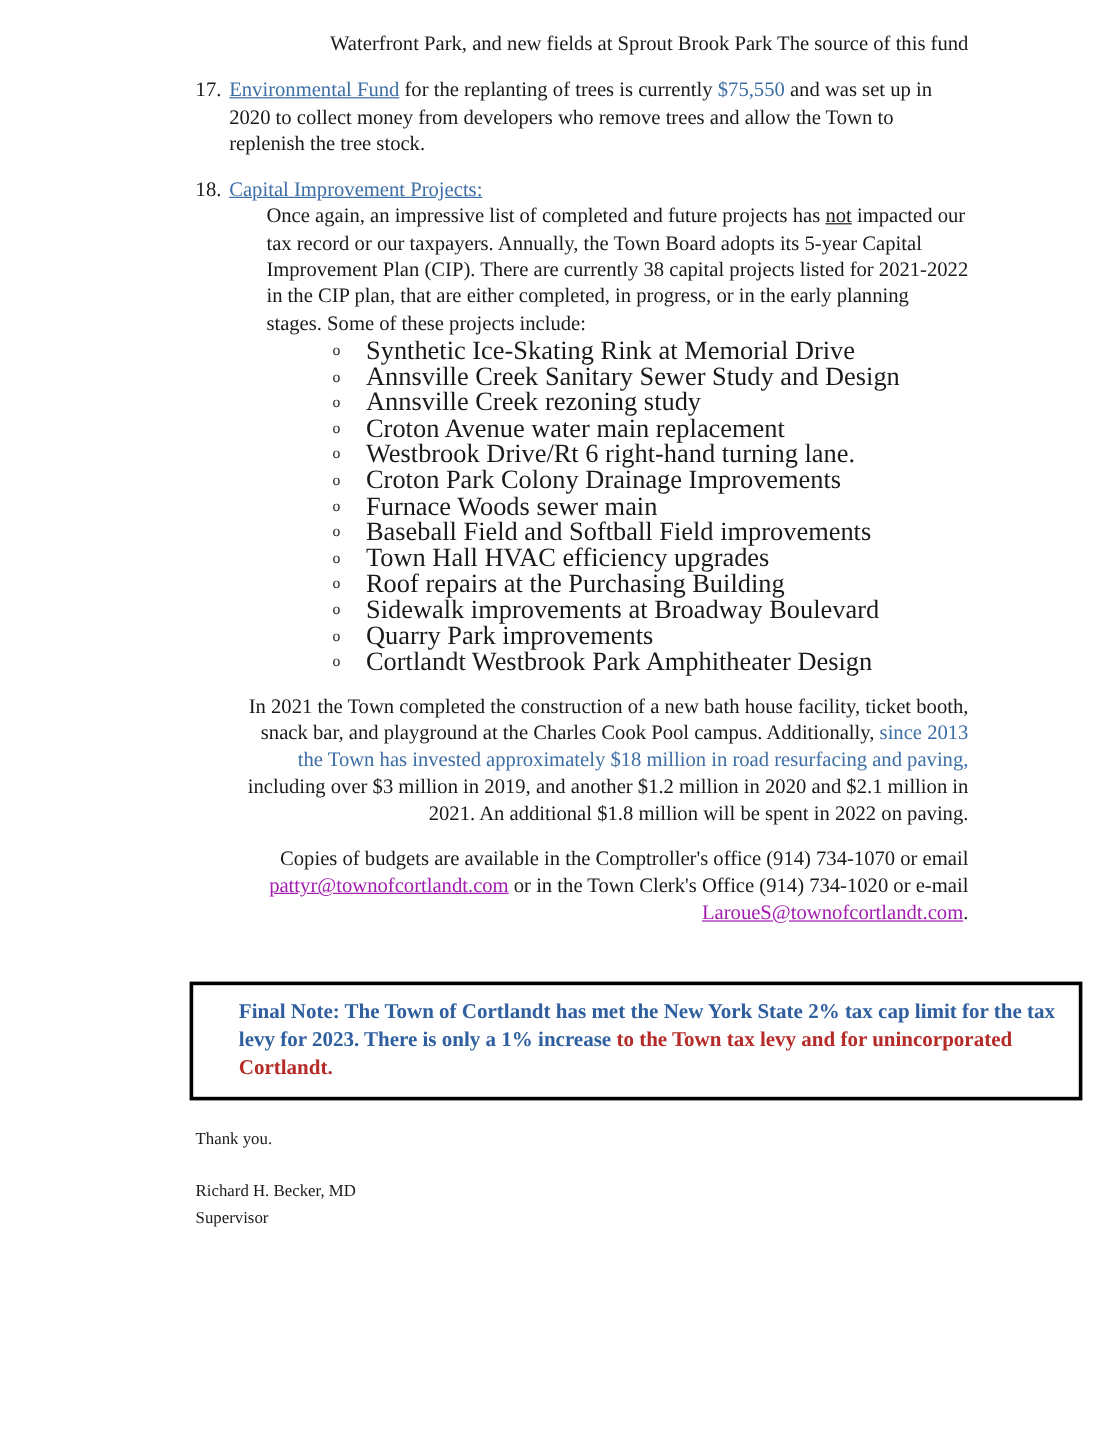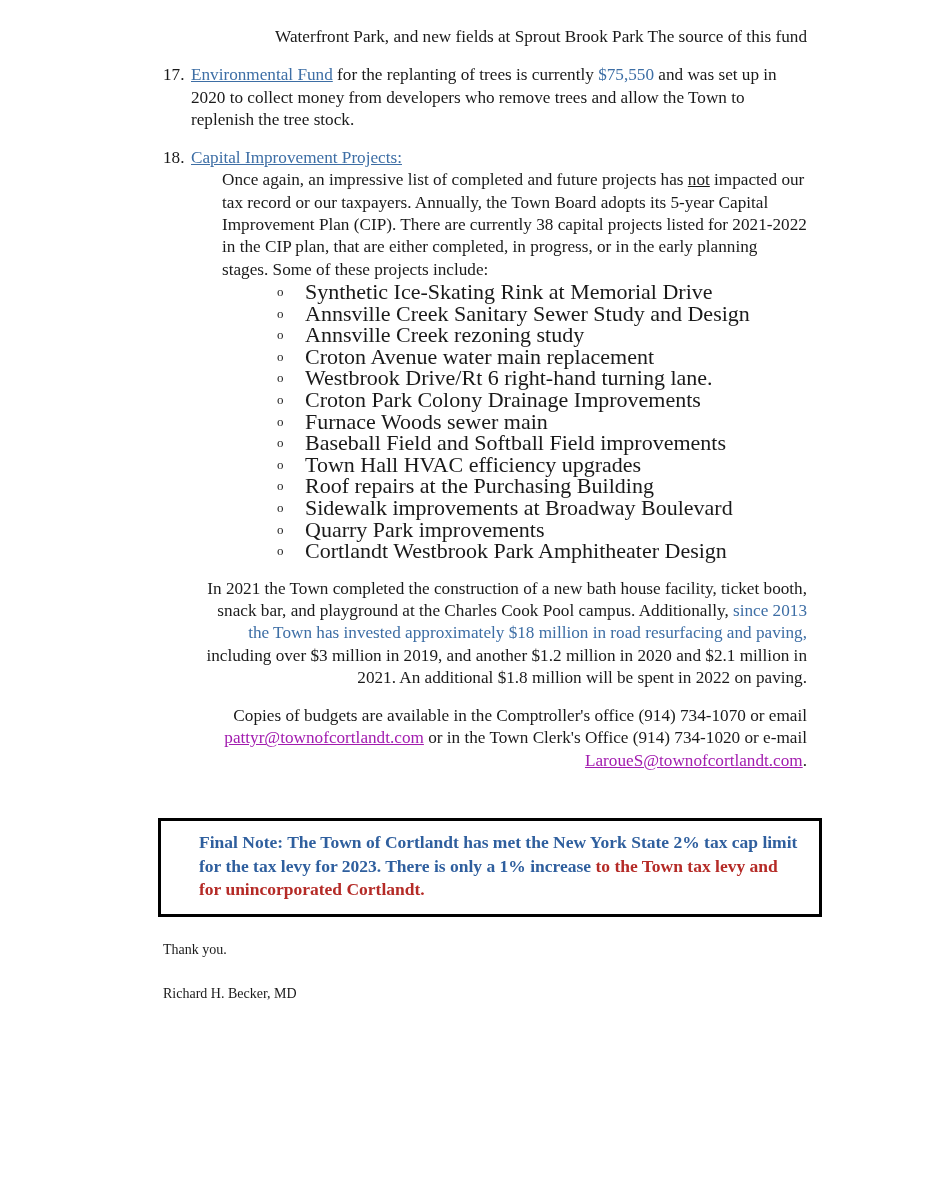--- a/index.html
+++ b/index.html
@@ -88,21 +88,21 @@
     color: #1a1a1a;
   }
   .sub-text {
     flex: 1 1 auto;
     font-size: 22px;
     line-height: 21.6px;
   }
   .final-note-box {
     margin: 0 auto;
     margin-left: -5px;
-    width: 664px;
+    width: 744px;
     border: 3px solid #000;
     padding: 10px 16px 12px 38px;
     box-sizing: border-box;
   }
   .final-note-box .fn-text {
     font-size: 17.5px;
     line-height: 23.5px;
   }
   .fn-blue {
     color: #2f5f9e;
@@ -223,14 +223,15 @@
     <div class="fn-text">
       <span class="fn-blue">Final Note:  The Town of Cortlandt has met the New York State 2% tax cap limit for the tax levy for 2023. There is only a 1% increase </span><span class="fn-red">to the Town tax levy and for unincorporated Cortlandt.</span>
     </div>
   </div>
 
   <div class="gap" style="height:22px"></div>
 
   <div class="sig">Thank you.</div>
   <div class="gap" style="height:22px"></div>
   <div class="sig">Richard H. Becker, MD</div>
+  <div class="sig">Supervisor</div>
 
 </div>
 
 </body></html>

